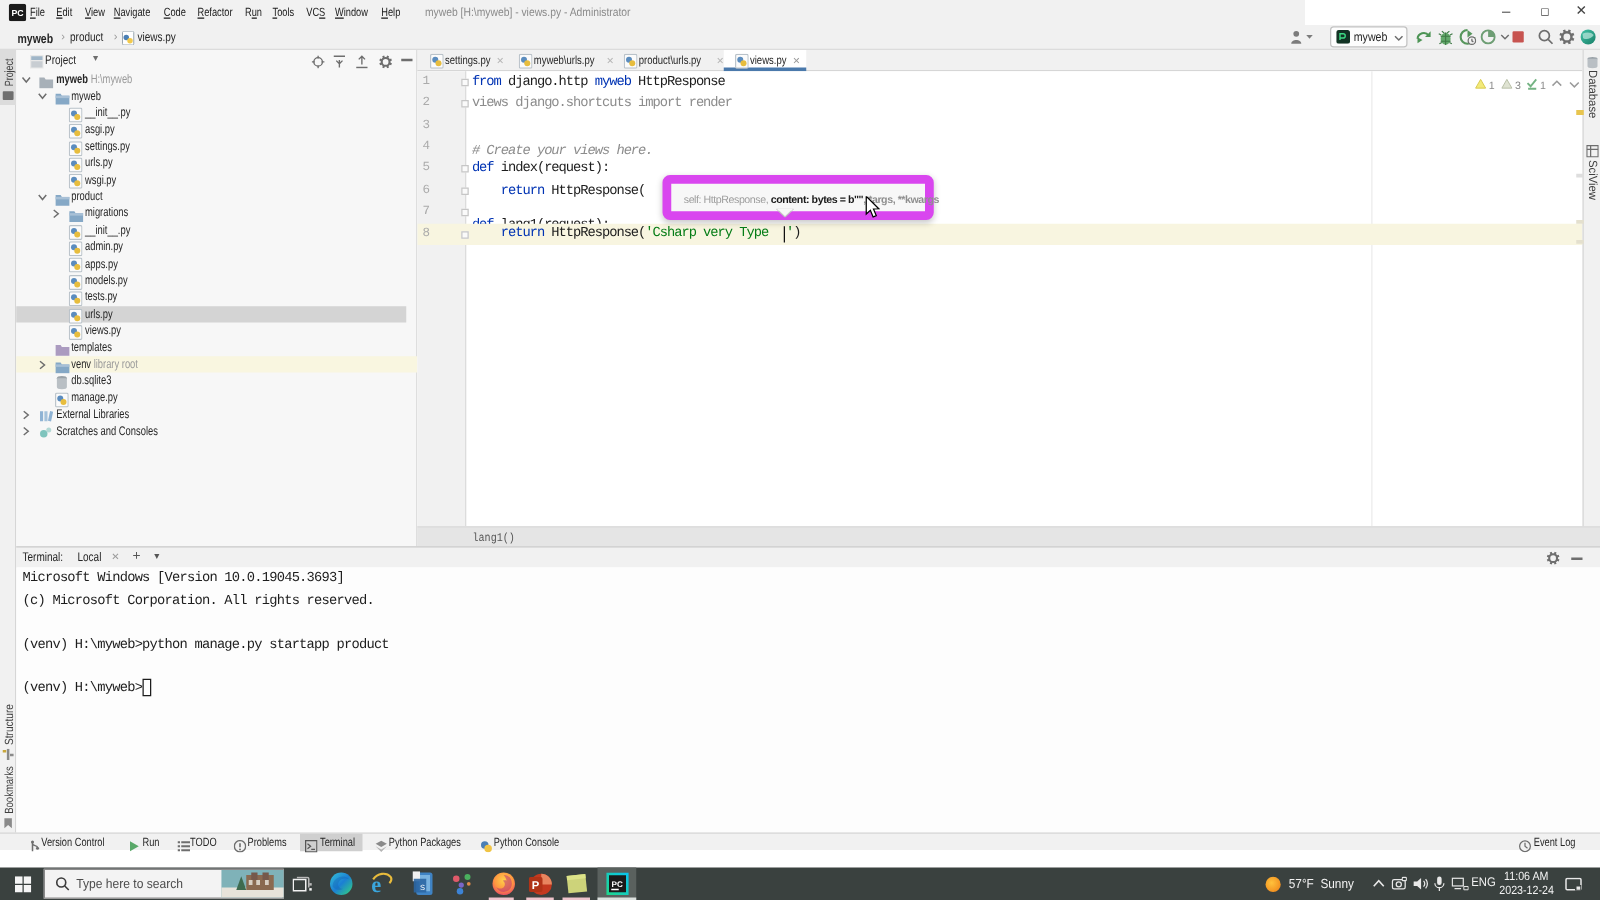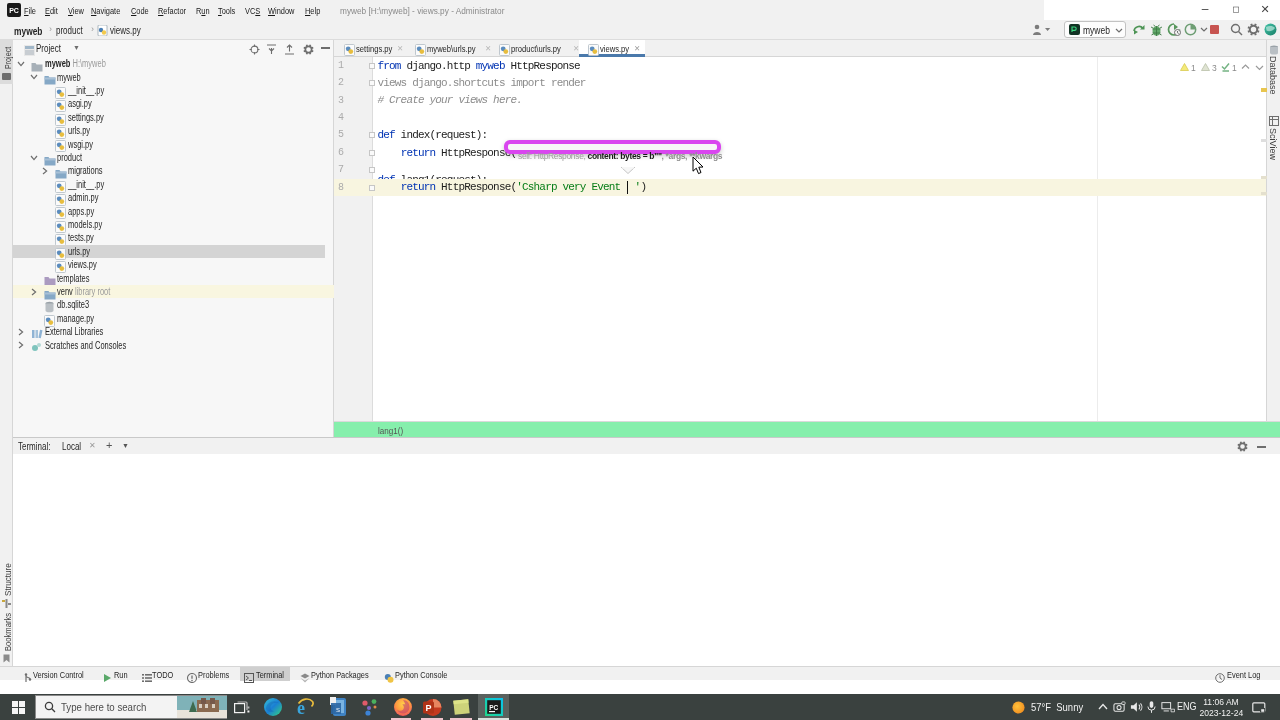--- a/index.html
+++ b/index.html
@@ -36,21 +36,21 @@
 .code { position:absolute; left:43.5px; top:2.5px; font-family:"Liberation Mono",monospace; font-size:11px; letter-spacing:-0.82px; white-space:pre; color:#1d1d1d; }
 .kw { color:#0033b3; }
 .gry { color:#8c8c8c; }
 .cmt { color:#8c8c8c; font-style:italic; }
 .str { color:#067d17; }
 
 
 #rightstrip { left:1266px; top:40px; width:14px; height:397px; background:#f1f1f1; border-left:1px solid #d6d6d6; }
 
 
-#edcrumb { left:334px; top:421px; width:946px; height:16px; background:#86efac; border-top:1px solid #dadada; }
+#edcrumb { left:334px; top:421px; width:946px; height:16px; background:#e5e5e5; border-top:1px solid #dadada;font-family:Liberation Mono, monospace; }
 
 
 #termhead { left:13px; top:437px; width:1267px; height:17px; background:#f1f1f1; border-top:1px solid #c9c9c9; }
 #termbody { left:13px; top:454px; width:1267px; height:212px; background:#fdfdfd; }
 .tline { position:absolute; left:5px; font-family:"Liberation Mono",monospace; font-size:11px; letter-spacing:-0.62px; color:#1d1d1d; white-space:pre; }
 
 
 #toolbar2 { left:0; top:666px; width:1280px; height:14px; background:#f1f1f1; border-top:1px solid #d6d6d6; }
 #statusbar { left:0; top:680px; width:1280px; height:14px; background:#f1f1f1; border-top:1px solid #d6d6d6; }
 .sbitem { position:absolute; top:2px; font-size:9.5px; color:#404040; white-space:nowrap; transform:scaleX(0.8); transform-origin:0 50%; }
@@ -389,48 +389,48 @@
 
   <div class="abs" id="editor">
       <div class="abs" style="left:0;top:0;width:39px;height:364px;background:#f1f1f1;border-right:1px solid #dcdcdc"></div>
       <div class="abs" style="left:763px;top:0;width:1px;height:364px;background:#ececec"></div>
       <div class="abs" style="left:0px;top:3.0px;width:10px;text-align:right;font-family:'Liberation Mono',monospace;font-size:10px;color:#ababab">1</div>
       <div class="abs code" style="top:2.8px"><span class="kw">from</span> django.http <span class="kw">myweb</span> HttpResponse</div>
       <div class="abs" style="left:0px;top:20.4px;width:10px;text-align:right;font-family:'Liberation Mono',monospace;font-size:10px;color:#ababab">2</div>
       <div class="abs code" style="top:20.2px"><span class="gry">views django.shortcuts import render</span></div>
       <div class="abs" style="left:0px;top:37.7px;width:10px;text-align:right;font-family:'Liberation Mono',monospace;font-size:10px;color:#ababab">3</div>
       <div class="abs" style="left:0px;top:55.1px;width:10px;text-align:right;font-family:'Liberation Mono',monospace;font-size:10px;color:#ababab">4</div>
-      <div class="abs code" style="top:37px"><span class="cmt"># Create your views here.</span></div>
+      <div class="abs code" style="top:58px"><span class="cmt"># Create your views here.</span></div>
       <div class="abs" style="left:0px;top:72.4px;width:10px;text-align:right;font-family:'Liberation Mono',monospace;font-size:10px;color:#ababab">5</div>
       <div class="abs code" style="top:72.2px"><span class="kw">def</span> index(request):</div>
       <div class="abs" style="left:0px;top:89.8px;width:10px;text-align:right;font-family:'Liberation Mono',monospace;font-size:10px;color:#ababab">6</div>
       <div class="abs code" style="top:89.5px">    <span class="kw">return</span> HttpResponse(</div>
       <div class="abs" style="left:0px;top:107.1px;width:10px;text-align:right;font-family:'Liberation Mono',monospace;font-size:10px;color:#ababab">7</div>
       <div class="abs code" style="top:117px"><span class="kw">def</span> lang1(request):</div>
       <div class="abs" style="left:0;top:121.5px;width:932px;height:17.4px;background:#f8f5e0"></div>
       <div class="abs" style="left:0px;top:124.5px;width:10px;text-align:right;font-family:'Liberation Mono',monospace;font-size:10px;color:#ababab">8</div>
-      <div class="abs code" style="top:124.3px">    <span class="kw">return</span> HttpResponse(<span class="str">'Csharp very Event </span><span style="display:inline-block;width:8.5px"></span><span class="str">'</span>)</div>
+      <div class="abs code" style="top:124.3px">    <span class="kw">return</span> HttpResponse(<span class="str">'Csharp very Type </span><span style="display:inline-block;width:8.5px"></span><span class="str">'</span>)</div>
       <div class="abs" style="left:292.5px;top:123.5px;width:1.5px;height:13px;background:#111"></div>
       <div class="abs" style="left:34.5px;top:6.0px;width:6px;height:6px;border:1px solid #c6c6c6;background:#fafafa"></div>
       <div class="abs" style="left:34.5px;top:23.4px;width:6px;height:6px;border:1px solid #c6c6c6;background:#fafafa"></div>
       <div class="abs" style="left:34.5px;top:75.4px;width:6px;height:6px;border:1px solid #c6c6c6;background:#fafafa"></div>
       <div class="abs" style="left:34.5px;top:92.8px;width:6px;height:6px;border:1px solid #c6c6c6;background:#fafafa"></div>
       <div class="abs" style="left:34.5px;top:110.1px;width:6px;height:6px;border:1px solid #c6c6c6;background:#fafafa"></div>
       <div class="abs" style="left:34.5px;top:127.5px;width:6px;height:6px;border:1px solid #c6c6c6;background:#fafafa"></div>
       <svg class="abs" style="left:846px;top:5px" width="84" height="11" viewBox="0 0 84 11">
         <path d="M4.5 1.5 L8.5 8.5 H0.5 Z" fill="#f3ea7a" stroke="#d9ca50" stroke-width="0.8"></path>
         <text x="11" y="9" font-size="8.5" fill="#8a8a8a" font-family="Liberation Sans">1</text>
         <path d="M25.5 1.5 L29.5 8.5 H21.5 Z" fill="#dfe3d2" stroke="#b9c0a8" stroke-width="0.8"></path>
         <text x="32" y="9" font-size="8.5" fill="#8a8a8a" font-family="Liberation Sans">3</text>
         <path d="M42 4.5 L44.5 7 L49 1.5 M42.5 9 h6.5" stroke="#74b383" stroke-width="1.5" fill="none"></path>
         <text x="52" y="9" font-size="8.5" fill="#8a8a8a" font-family="Liberation Sans">1</text>
         <path d="M62 6.5 L65.5 3 L69 6.5" stroke="#9a9a9a" stroke-width="1.2" fill="none"></path>
         <path d="M76 4 L79.5 7.5 L83 4" stroke="#9a9a9a" stroke-width="1.2" fill="none"></path>
       </svg>
-      <div class="abs" style="left:170px;top:83px;width:217px;height:14px;background:#f7f7f7;border:4px solid #d946ef;border-radius:6px;box-shadow:0 2px 5px rgba(0,0,0,0.22)">
+      <div class="abs" style="left:196px;top:83px;width:217px;height:36px;background:#f7f7f7;border:7px solid #d946ef;border-radius:6px;box-shadow:0 2px 5px rgba(0,0,0,0.22)">
         <div style="position:absolute;left:10px;top:7px;font-size:8.5px;letter-spacing:-0.35px;color:#9d9d9d;white-space:nowrap">self: HttpResponse, <b style="color:#1a1a1a">content: bytes = b""</b><b style="color:#8f8f8f">, *args, **kwargs</b></div>
       </div>
       <svg class="abs" style="left:287px;top:110px" width="14" height="7">
         <path d="M0 0 L7 6.5 L14 0 Z" fill="#f7f7f7" stroke="#c4c4c4" stroke-width="1"></path>
         <rect x="1" y="0" width="12" height="1.5" fill="#f7f7f7"></rect>
       </svg>
       <svg class="abs" style="left:358px;top:100px" width="12" height="18" viewBox="0 0 12 18">
         <path d="M1 0 L1 14.2 L4.3 11.2 L6.5 16.6 L9 15.5 L6.8 10.2 L11 10 Z" fill="#fff" stroke="#000" stroke-width="1"></path>
       </svg>
     </div>
@@ -469,20 +469,27 @@
         <line x1="8.1" y1="10.3" x2="8.8" y2="12.1" stroke="#6e6e6e" stroke-width="2"></line>
         <line x1="4.9" y1="10.3" x2="4.2" y2="12.1" stroke="#6e6e6e" stroke-width="2"></line>
         <line x1="2.7" y1="8.1" x2="0.9" y2="8.8" stroke="#6e6e6e" stroke-width="2"></line>
         <line x1="2.7" y1="4.9" x2="0.9" y2="4.2" stroke="#6e6e6e" stroke-width="2"></line>
         <line x1="4.9" y1="2.7" x2="4.2" y2="0.9" stroke="#6e6e6e" stroke-width="2"></line>
         <line x1="8.1" y1="2.7" x2="8.8" y2="0.9" stroke="#6e6e6e" stroke-width="2"></line>
         <line x1="10.3" y1="4.9" x2="12.1" y2="4.2" stroke="#6e6e6e" stroke-width="2"></line>
       </svg>
       <div class="abs" style="left:1244px;top:8px;width:9px;height:1.5px;background:#6e6e6e"></div>
   </div>
+  <div class="abs" id="termbody">
+    <div class="tline" style="top:3px">Microsoft Windows [Version 10.0.19045.3693]</div>
+    <div class="tline" style="top:20.5px">(c) Microsoft Corporation. All rights reserved.</div>
+    <div class="tline" style="top:55.5px">(venv) H:\myweb&gt;python manage.py startapp product</div>
+    <div class="tline" style="top:90.5px">(venv) H:\myweb&gt;</div>
+    <div style="position:absolute;left:101px;top:89px;width:7px;height:14px;border:1px solid #1d1d1d;background:#fff"></div>
+  </div>
 
   <div class="abs" id="toolbar2">
       <div class="abs" style="left:23px;top:2px"><svg width="10" height="10" viewBox="0 0 10 10">
           <path d="M3 1 v8 M3 3 c0 2 4 1 4 3" stroke="#6e6e6e" stroke-width="1.2" fill="none"></path>
           <circle cx="3" cy="1.5" r="1.2" fill="#6e6e6e"></circle>
           <circle cx="7" cy="6.5" r="1.2" fill="#6e6e6e"></circle>
         </svg></div>
       <div class="abs" style="left:33px;top:2px;font-size:9.5px;color:#262626;white-space:nowrap;transform:scaleX(0.78);transform-origin:0 50%">Version Control</div>
       <div class="abs" style="left:103px;top:2px"><svg width="9" height="10" viewBox="0 0 9 10">
           <path d="M1 1 L8 5 L1 9 Z" fill="#59a869"></path>

